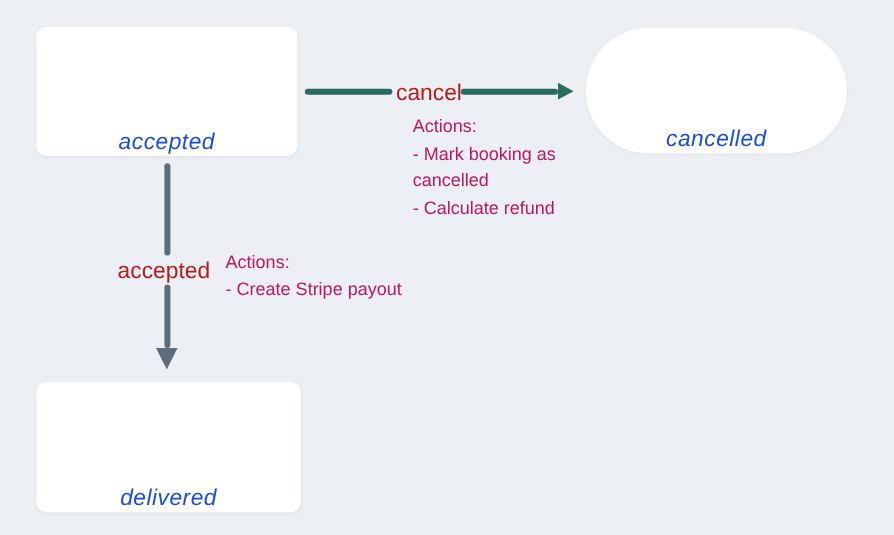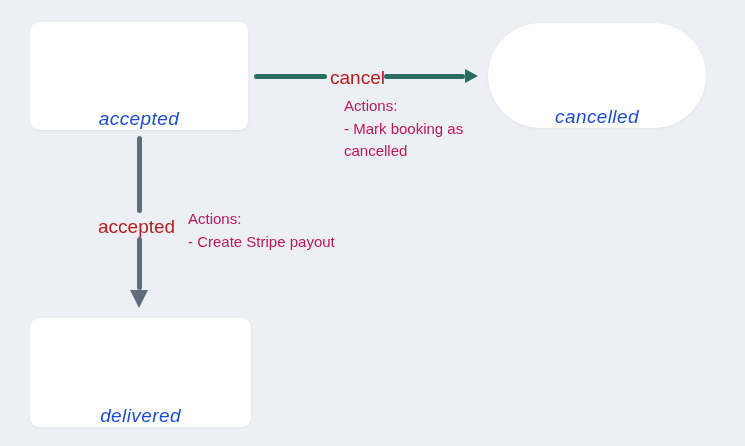--- a/index.html
+++ b/index.html
@@ -103,20 +103,21 @@
 
   <div class="edge-seg slate complete-seg1"></div>
   <span class="edge-label complete-label">accepted</span>
   <div class="edge-seg slate complete-seg2"></div>
   <div class="complete-head"></div>
 
   <div class="actions-block cancel-actions">
     <div>Actions:</div>
     <div>- Mark booking as</div>
     <div>cancelled</div>
+    <div>- Calculate refund</div>
   </div>
 
   <div class="actions-block complete-actions">
     <div>Actions:</div>
     <div>- Create Stripe payout</div>
   </div>
 
 </div>
 
 </body></html>

